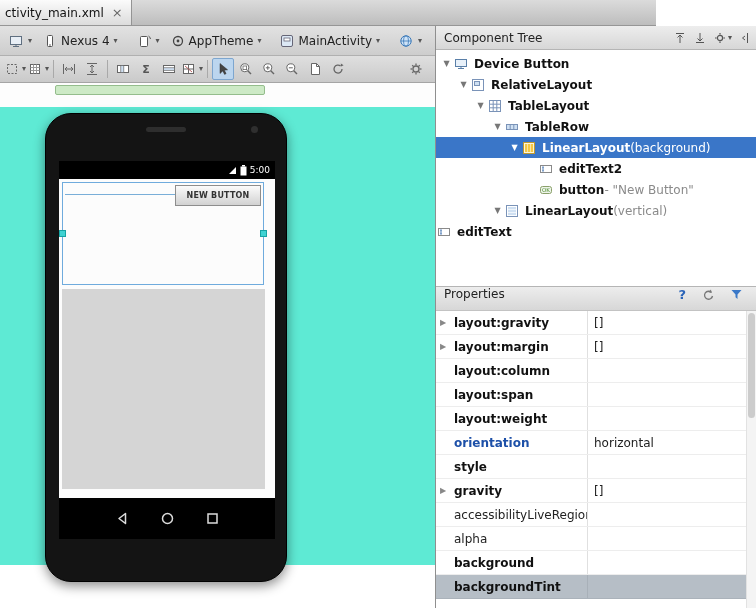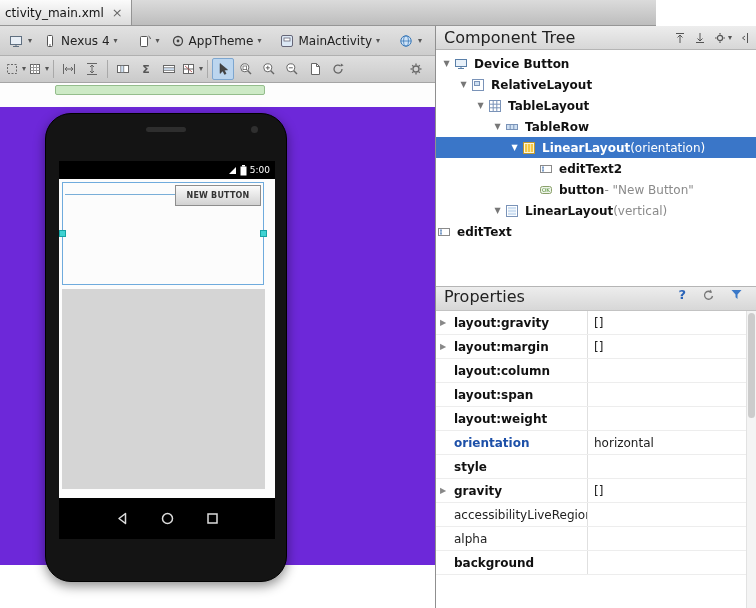--- a/index.html
+++ b/index.html
@@ -26,41 +26,41 @@
   .dt-btn.active {background:#bcd6ef;border:1px solid #7da6cf}
   .sigma {font-size:11px;color:#555;font-weight:bold;line-height:1}
   .dt-sep {width:1px;height:18px;background:#a9a9a9;margin:0 3px}
   .dt-gear {margin-left:auto;margin-right:4px}
 
   
   .preview-strip {position:absolute;left:0;top:83px;width:435px;height:24px;background:#fdfdfd}
   .green-bar {position:absolute;left:55px;top:2px;width:210px;height:10px;background:#cdeac6;border:1px solid #94bd8c;border-radius:2px}
 
   
-  .canvas {position:absolute;left:0;top:107px;width:435px;height:458px;background:#6d28d9}
+  .canvas {position:absolute;left:0;top:107px;width:435px;height:458px;background:#5eead4}
   .phone {position:absolute;left:45px;top:6px;width:242px;height:469px;background:#141414;border:1px solid #000;border-radius:26px;box-shadow:0 4px 12px rgba(0,0,0,.45)}
   .speaker {position:absolute;left:50%;top:13px;transform:translateX(-50%);width:40px;height:5px;background:#2e2e2e;border-radius:3px}
   .camera {position:absolute;right:28px;top:12px;width:7px;height:7px;background:#2f2f2f;border-radius:50%}
   .screen {position:absolute;left:13px;top:47px;width:216px;height:378px;background:#fff;display:flex;flex-direction:column}
   .statusbar {height:18px;background:#000;display:flex;align-items:center;justify-content:flex-end;gap:3px;padding:0 5px}
   .status-time {color:#fff;font-size:9px;line-height:1}
   .content {flex:1;position:relative;background:#fcfcfc}
   .sel-box {position:absolute;left:3px;top:3px;width:202px;height:103px;border:1px solid #6fabdd}
   .edittext-line {position:absolute;left:2px;top:11px;width:110px;height:1px;background:#79aed8}
   .new-button {position:absolute;right:2px;top:2px;width:86px;height:21px;background:linear-gradient(#fbfbfb,#d2d2d2);border:1px solid #8d8d8d;font-size:8px;font-weight:bold;color:#333;font-family:inherit;letter-spacing:.2px;cursor:default}
   .handle {position:absolute;width:7px;height:7px;background:#3fd2d2;border:1px solid #17a3a3}
   .handle.left {left:-4px;top:47px}
   .handle.right {right:-4px;top:47px}
   .gray-block {position:absolute;left:3px;top:110px;width:203px;height:200px;background:#d5d5d5}
   .navbar {height:41px;background:#000;display:flex;align-items:center;justify-content:center;gap:30px}
 
   
   .right-panel {position:absolute;left:435px;top:26px;width:321px;height:582px;background:#fff;border-left:1px solid #8f8f8f;display:flex;flex-direction:column}
   .tree-header {height:24px;flex:none;background:linear-gradient(#ededed,#d7d7d7);border-bottom:1px solid #b5b5b5;display:flex;align-items:center;padding:0 6px 0 8px}
-  .panel-title {font-size:16px;color:#222}
+  .panel-title {font-size:12px;color:#222}
   .th-icons {margin-left:auto;display:flex;align-items:center;gap:6px}
   .th-btn {display:flex;align-items:center;cursor:pointer}
 
   .tree {height:236px;flex:none;background:#fff;padding-top:3px;overflow:hidden}
   .tree-row {height:21px;display:flex;align-items:center;white-space:nowrap;cursor:default}
   .tree-row.selected {background:#3a76c8}
   .tw {width:13px;flex:none;text-align:center;font-size:8px;color:#777;line-height:1}
   .selected .tw {color:#fff}
   .ticon {width:16px;height:16px;flex:none;margin-right:5px}
   .tlabel {font-weight:bold;color:#111}
@@ -457,21 +457,21 @@
         <span class="tw">▼</span>
         <span class="ticon">
             <svg width="16" height="16">
               <rect x="2.5" y="2.5" width="11" height="11" fill="#fdf6dc" stroke="#c09a30"></rect>
               <rect x="4" y="4" width="2.3" height="8" fill="#f5c842"></rect>
               <rect x="6.9" y="4" width="2.3" height="8" fill="#f5c842"></rect>
               <rect x="9.8" y="4" width="2.3" height="8" fill="#f5c842"></rect>
             </svg>
           </span>
         <span class="tlabel">LinearLayout</span>
-        <span class="tsuffix"> (orientation)</span>
+        <span class="tsuffix"> (background)</span>
       </div>
       <div class="tree-row" style="padding-left:102px">
         <span class="ticon">
             <svg width="16" height="16">
               <rect x="2.5" y="4.5" width="11" height="7" fill="#fff" stroke="#8a8a8a"></rect>
               <line x1="5" y1="6" x2="5" y2="10" stroke="#4a7ab5"></line>
               <line x1="4" y1="6" x2="6" y2="6" stroke="#4a7ab5" stroke-width="0.8"></line>
               <line x1="4" y1="10" x2="6" y2="10" stroke="#4a7ab5" stroke-width="0.8"></line>
             </svg>
           </span>
@@ -594,19 +594,25 @@
             <span>alpha</span>
           </div>
         <div class="pvalue"></div>
       </div>
       <div class="prow">
         <div class="pname">
             <span>background</span>
           </div>
         <div class="pvalue"></div>
       </div>
+      <div class="prow selected">
+        <div class="pname">
+            <span>backgroundTint</span>
+          </div>
+        <div class="pvalue"></div>
+      </div>
       <div class="props-scroll">
         <div class="thumb"></div>
       </div>
     </div>
 
   </div>
 </div>
 
 </body></html>

